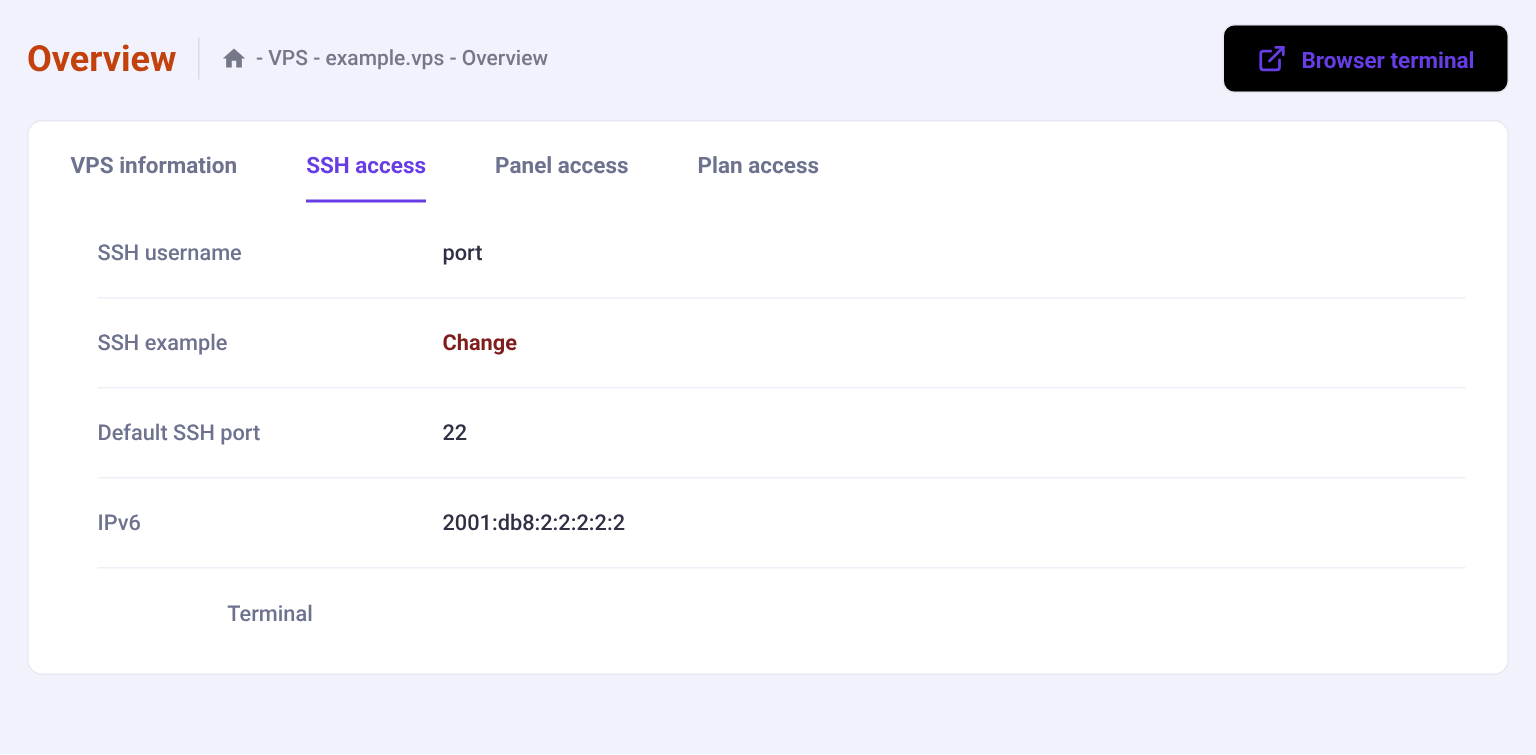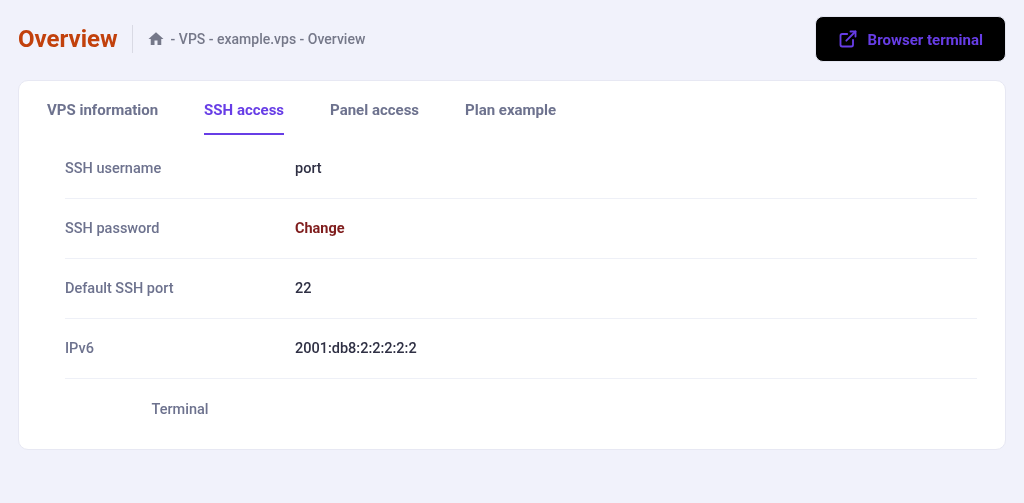--- a/index.html
+++ b/index.html
@@ -152,33 +152,33 @@
       <span>Browser terminal</span>
     </button>
   </div>
 
   <div class="card">
 
     <div class="tabs">
       <div class="tab">VPS information</div>
       <div class="tab active">SSH access</div>
       <div class="tab">Panel access</div>
-      <div class="tab">Plan example</div>
+      <div class="tab">Plan access</div>
     </div>
 
     <div class="rows">
 
 
       <div class="row">
         <div class="row-label">SSH username</div>
         <div class="row-value">port</div>
       </div>
 
       <div class="row">
-        <div class="row-label">SSH password</div>
+        <div class="row-label">SSH example</div>
         <div class="row-value action-link">Change</div>
       </div>
 
       <div class="row">
         <div class="row-label">Default SSH port</div>
         <div class="row-value">22</div>
       </div>
 
       <div class="row">
         <div class="row-label">IPv6</div>

